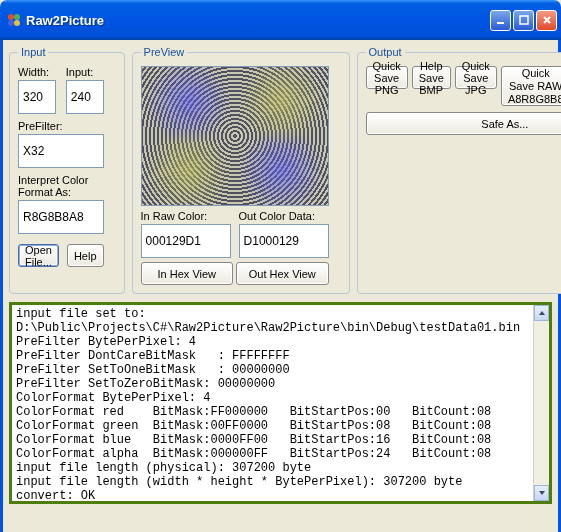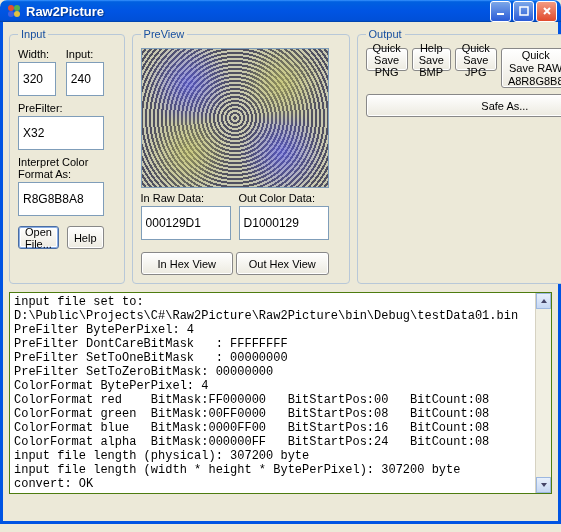--- a/index.html
+++ b/index.html
@@ -7,21 +7,21 @@
     margin: 0;
     padding: 0;
     font-family: Tahoma, Arial, sans-serif;
     font-size: 11px;
     background: #ece9d8;
     width: 561px;
     height: 532px;
     overflow: hidden;
   }
   .titlebar {
-    height: 22px;
+    height: 40px;
     background: linear-gradient(to bottom, #3a95ff 0%, #0060e0 8%, #0054e3 50%, #0050d8 92%, #0040a0 100%);
     border-radius: 7px 7px 0 0;
     display: flex;
     align-items: center;
     padding: 0 4px 0 6px;
     color: white;
     font-size: 13px;
     font-weight: bold;
   }
   .title-icon {
@@ -112,28 +112,28 @@
       radial-gradient(circle at 25% 25%, rgba(90,90,255,0.55) 0%, rgba(90,90,255,0) 25%),
       radial-gradient(circle at 75% 25%, rgba(200,200,90,0.55) 0%, rgba(200,200,90,0) 25%),
       radial-gradient(circle at 25% 75%, rgba(200,200,90,0.55) 0%, rgba(200,200,90,0) 25%),
       radial-gradient(circle at 75% 75%, rgba(90,90,255,0.55) 0%, rgba(90,90,255,0) 25%),
       repeating-radial-gradient(circle at 50% 50%, #505060 0 2px, #c8c8b0 2px 4px),
       repeating-conic-gradient(from 0deg at 50% 50%, rgba(80,80,200,0.25) 0 10deg, rgba(180,180,100,0.25) 10deg 20deg),
       #888;
   }
   .preview-fields { display:flex; gap:8px; margin-top:4px; }
   .preview-fields > div { flex:1; }
-  .preview-bottom { display:flex; gap:3px; margin-top:12px; }
+  .preview-bottom { display:flex; gap:3px; margin-top:4px; }
   .preview-bottom .btn { flex:1; }
   .output-col { display:flex; flex-direction:row; gap:4px; }
   .output-col .btn { width: 100%; }
   .safe-row { margin-top: 6px; }
   .logbox-wrap {
     margin-top: 8px;
-    border: 1px solid #4d7c0f;
+    border: 3px solid #4d7c0f;
     background: #fff;
     height: 202px;
     position: relative;
     display: flex;
   }
   .logbox {
     flex: 1;
     padding: 2px 4px;
     font-family: "Courier New", monospace;
     font-size: 12px;
@@ -212,21 +212,21 @@
         <div class="btn btn-default">Open File...</div>
         <div class="btn">Help</div>
       </div>
     </fieldset>
 
     <fieldset class="fs-preview">
       <legend>PreView</legend>
       <div class="preview-img"></div>
       <div class="preview-fields">
         <div>
-          <span class="label">In Raw Data:</span>
+          <span class="label">In Raw Color:</span>
           <input class="txt" value="000129D1" style="">
         </div>
         <div>
           <span class="label">Out Color Data:</span>
           <input class="txt" value="D1000129" style="">
         </div>
       </div>
       <div class="preview-bottom">
         <div class="btn">In Hex View</div>
         <div class="btn">Out Hex View</div>

